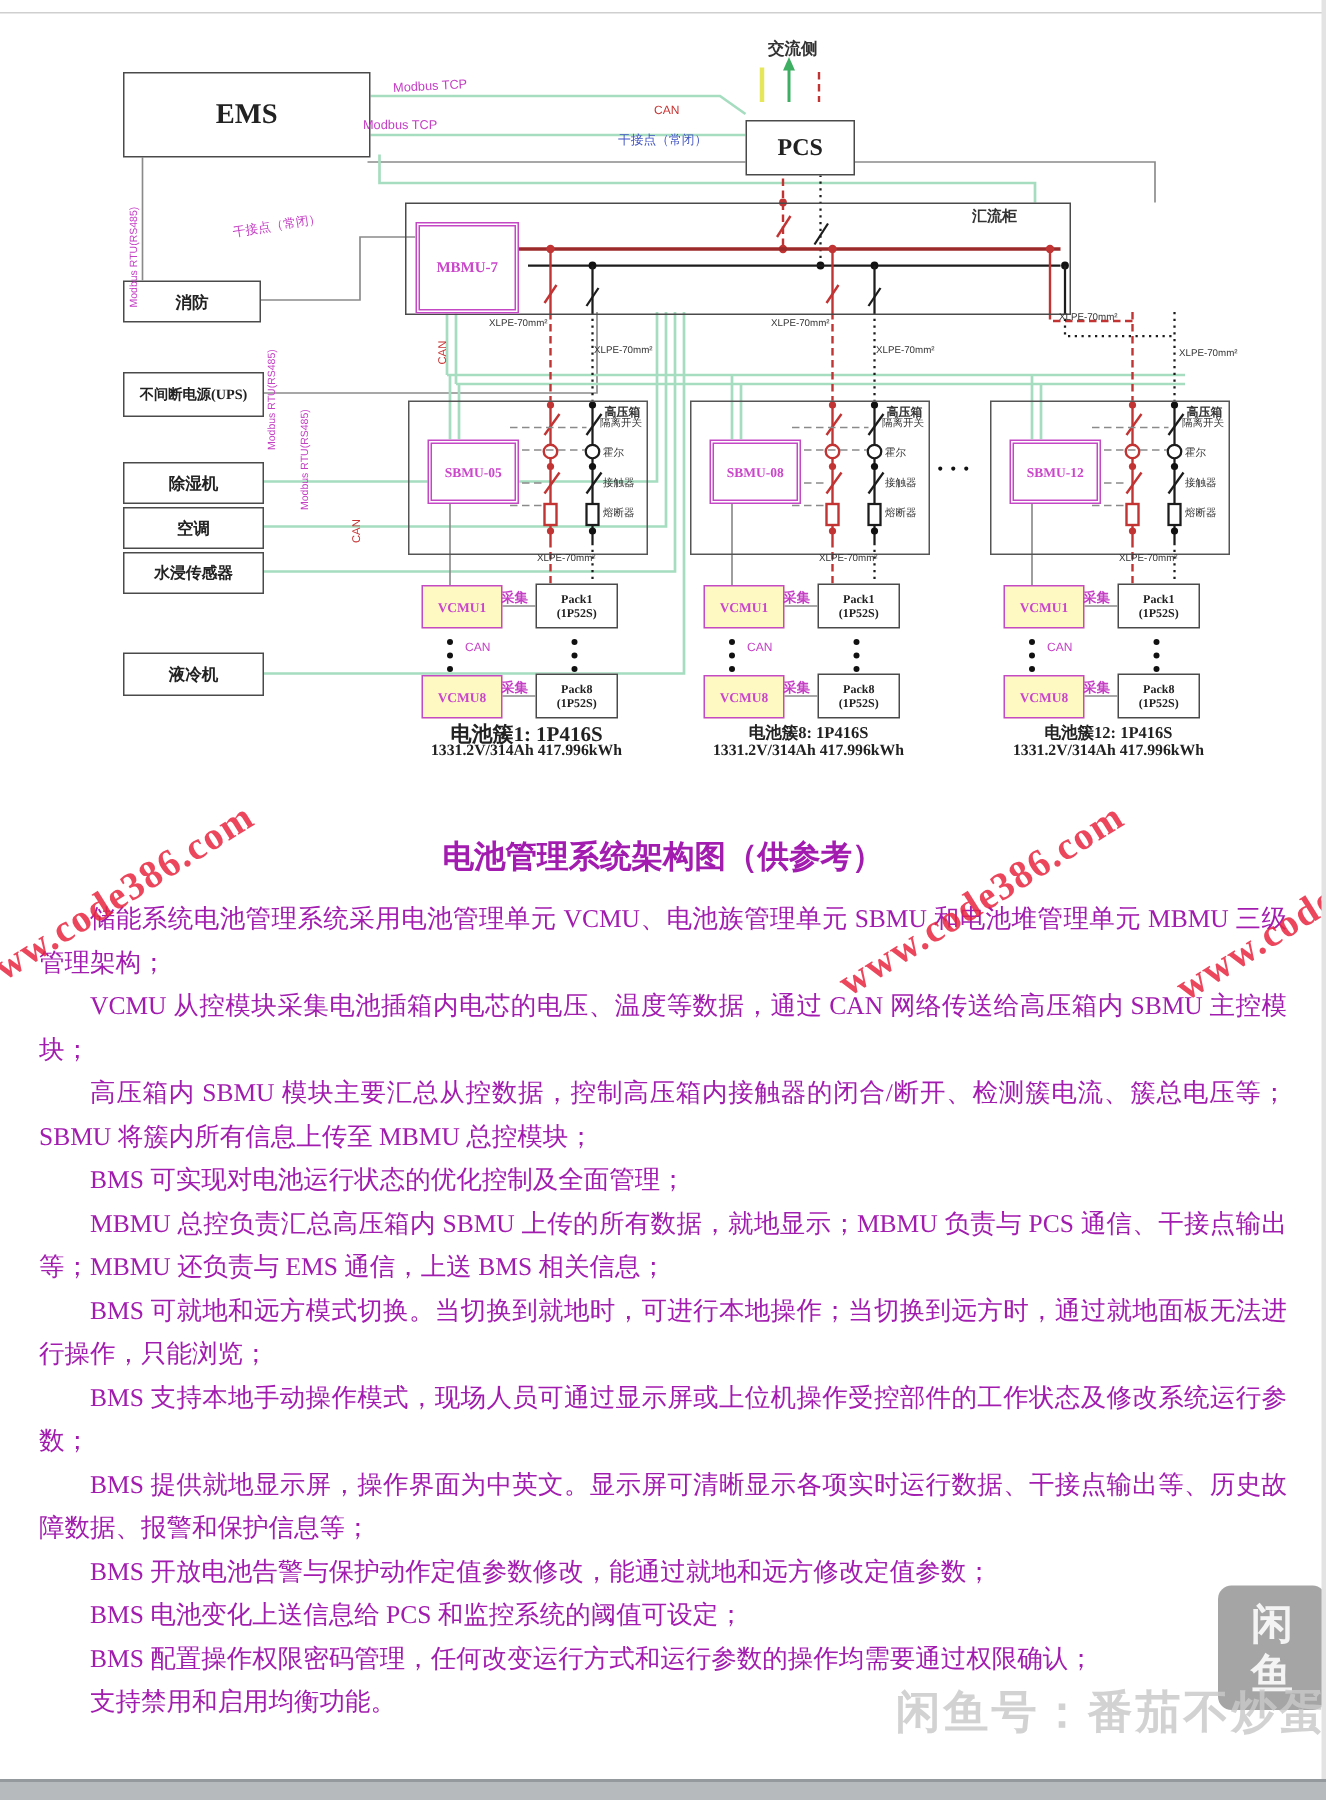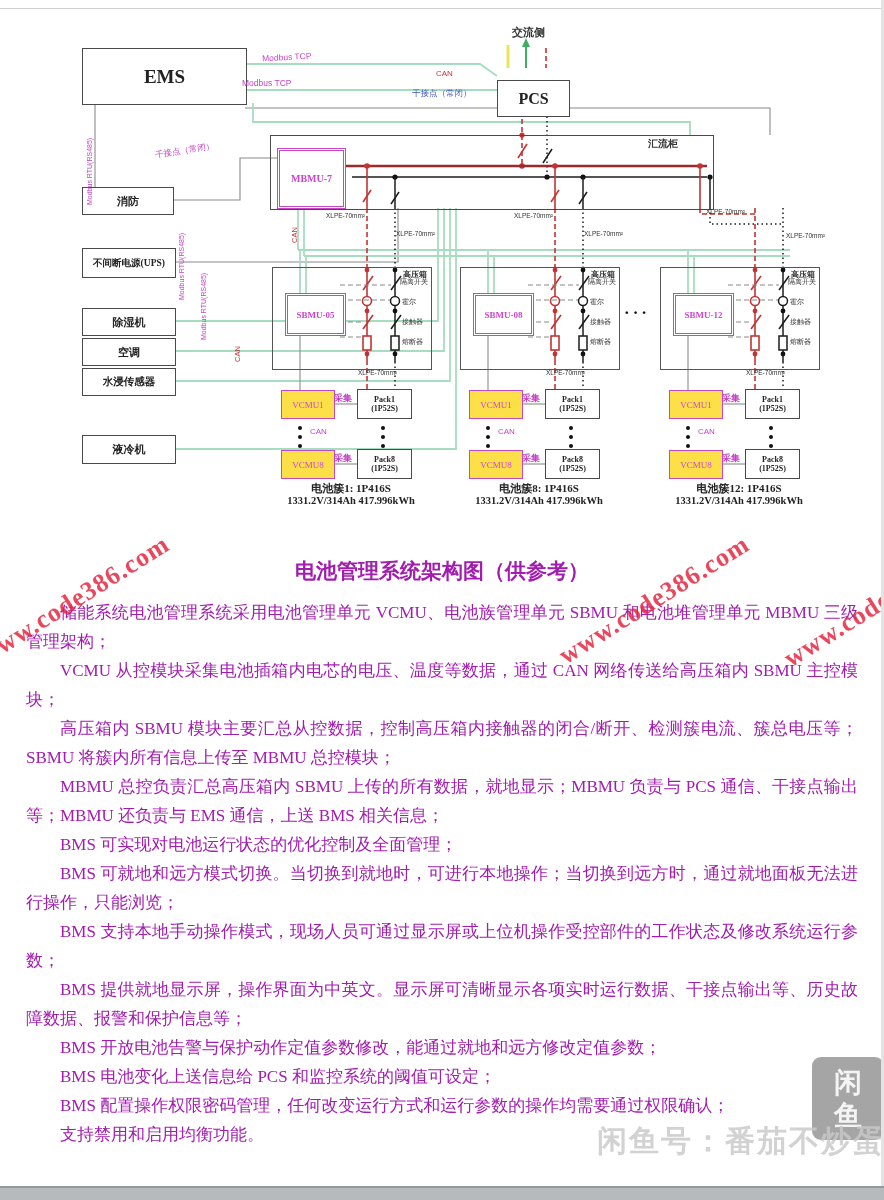--- a/index.html
+++ b/index.html
@@ -11,23 +11,23 @@
   .right-edge{position:absolute;right:0;top:0;width:3px;height:1200px;background:#e3e3e3;}
   .bottom-bar{position:absolute;left:0;top:1186px;width:884px;height:14px;
               background:#b6babd;border-top:2px solid #93999c;}
   
   .box{position:absolute;border:1.5px solid #4a4a4a;background:#fff;
        display:flex;align-items:center;justify-content:center;
        font-weight:700;color:#222;}
   .mbox{position:absolute;border:3px double #c448c4;background:#fff;
         display:flex;align-items:center;justify-content:center;
         color:#cb46cb;font-weight:700;}
-  .vbox{position:absolute;border:1.5px solid #c44ac4;background:#fde047;
+  .vbox{position:absolute;border:1.5px solid #c44ac4;background:#fef9c3;
         display:flex;align-items:center;justify-content:center;
-        color:#cb46cb;font-weight:400;}
+        color:#cb46cb;font-weight:700;}
   .pack{position:absolute;border:1.4px solid #4a4a4a;background:#fff;
         display:flex;flex-direction:column;align-items:center;justify-content:center;
         font-weight:700;color:#222;line-height:1.15;}
   
   .lb{position:absolute;white-space:nowrap;font-family:"Liberation Sans","DejaVu Sans",sans-serif;
       color:#333;}
   .serif{font-family:"Liberation Serif","DejaVu Serif",serif;}
   .mg{color:#c53fc5;} .rd{color:#c83434;} .bl{color:#4456c4;}
   .vert{transform:rotate(-90deg);transform-origin:0 0;}
   
@@ -231,21 +231,21 @@
         <span>Pack1</span>
         <span>(1P52S)</span>
       </div>
       <div class="lb mg" style="left:38px;top:427px;font-size:8px;">CAN</div>
       <div class="vbox" style="left:9px;top:450px;width:52px;height:27px;font-size:9px;">VCMU8</div>
       <div class="lb mg" style="left:62px;top:452px;font-size:9px;font-weight:700;">采集</div>
       <div class="pack" style="left:85px;top:449px;width:53px;height:28px;font-size:8px;">
         <span>Pack8</span>
         <span>(1P52S)</span>
       </div>
-      <div class="cap" style="left:-8px;top:481px;width:174px;font-size:11px;text-align:center;">电池簇1: 1P416S</div>
+      <div class="cap" style="left:-8px;top:481px;width:174px;font-size:14px;text-align:center;">电池簇1: 1P416S</div>
       <div class="cap" style="left:-20px;top:495px;width:198px;font-size:10.5px;">1331.2V/314Ah 417.996kWh</div>
     </div>
 
     <div class="abs" style="left:460px;top:0;width:158px;height:530px;">
       <div class="abs" style="left:0;top:267px;width:158px;height:101px;border:1.5px solid #555;"></div>
       <div class="lb serif" style="right:3px;top:269px;font-size:8px;font-weight:700;">高压箱</div>
       <div class="lb serif" style="left:128px;top:277px;font-size:7px;">隔离开关</div>
       <div class="lb serif" style="left:130px;top:297px;font-size:7px;">霍尔</div>
       <div class="lb serif" style="left:130px;top:317px;font-size:7px;">接触器</div>
       <div class="lb serif" style="left:130px;top:337px;font-size:7px;">熔断器</div>
@@ -293,22 +293,22 @@
       <div class="cap" style="left:-8px;top:481px;width:174px;font-size:11px;">电池簇12: 1P416S</div>
       <div class="cap" style="left:-20px;top:495px;width:198px;font-size:10.5px;">1331.2V/314Ah 417.996kWh</div>
     </div>
   </div>
 
   <div class="doc">
     <div class="doc-title">电池管理系统架构图（供参考）</div>
     <p>储能系统电池管理系统采用电池管理单元 VCMU、电池族管理单元 SBMU 和电池堆管理单元 MBMU 三级管理架构；</p>
     <p>VCMU 从控模块采集电池插箱内电芯的电压、温度等数据，通过 CAN 网络传送给高压箱内 SBMU 主控模块；</p>
     <p>高压箱内 SBMU 模块主要汇总从控数据，控制高压箱内接触器的闭合/断开、检测簇电流、簇总电压等；SBMU 将簇内所有信息上传至 MBMU 总控模块；</p>
+    <p>BMS 可实现对电池运行状态的优化控制及全面管理；</p>
     <p>MBMU 总控负责汇总高压箱内 SBMU 上传的所有数据，就地显示；MBMU 负责与 PCS 通信、干接点输出等；MBMU 还负责与 EMS 通信，上送 BMS 相关信息；</p>
-    <p>BMS 可实现对电池运行状态的优化控制及全面管理；</p>
     <p>BMS 可就地和远方模式切换。当切换到就地时，可进行本地操作；当切换到远方时，通过就地面板无法进行操作，只能浏览；</p>
     <p>BMS 支持本地手动操作模式，现场人员可通过显示屏或上位机操作受控部件的工作状态及修改系统运行参数；</p>
     <p>BMS 提供就地显示屏，操作界面为中英文。显示屏可清晰显示各项实时运行数据、干接点输出等、历史故障数据、报警和保护信息等；</p>
     <p>BMS 开放电池告警与保护动作定值参数修改，能通过就地和远方修改定值参数；</p>
     <p>BMS 电池变化上送信息给 PCS 和监控系统的阈值可设定；</p>
     <p>BMS 配置操作权限密码管理，任何改变运行方式和运行参数的操作均需要通过权限确认；</p>
     <p>支持禁用和启用均衡功能。</p>
   </div>
 
   <div class="wm" style="left:-35px;top:585px;">www.code386.com</div>

